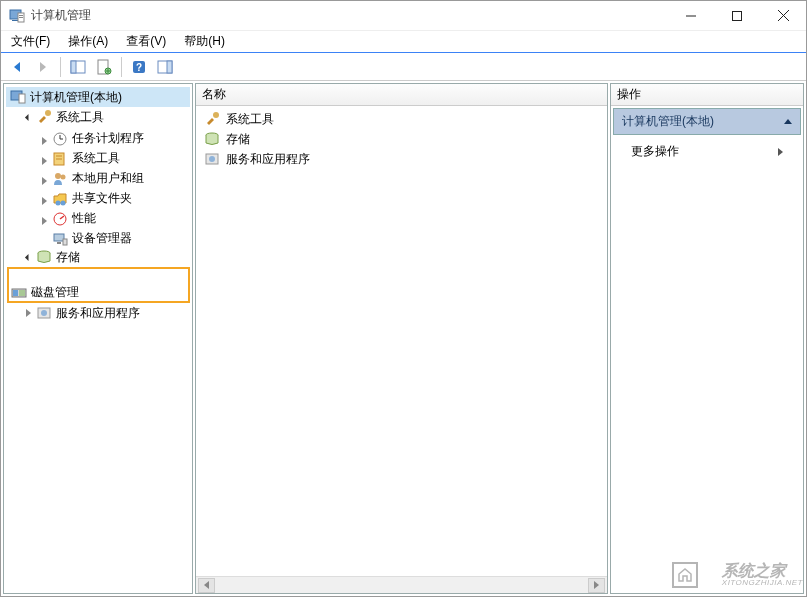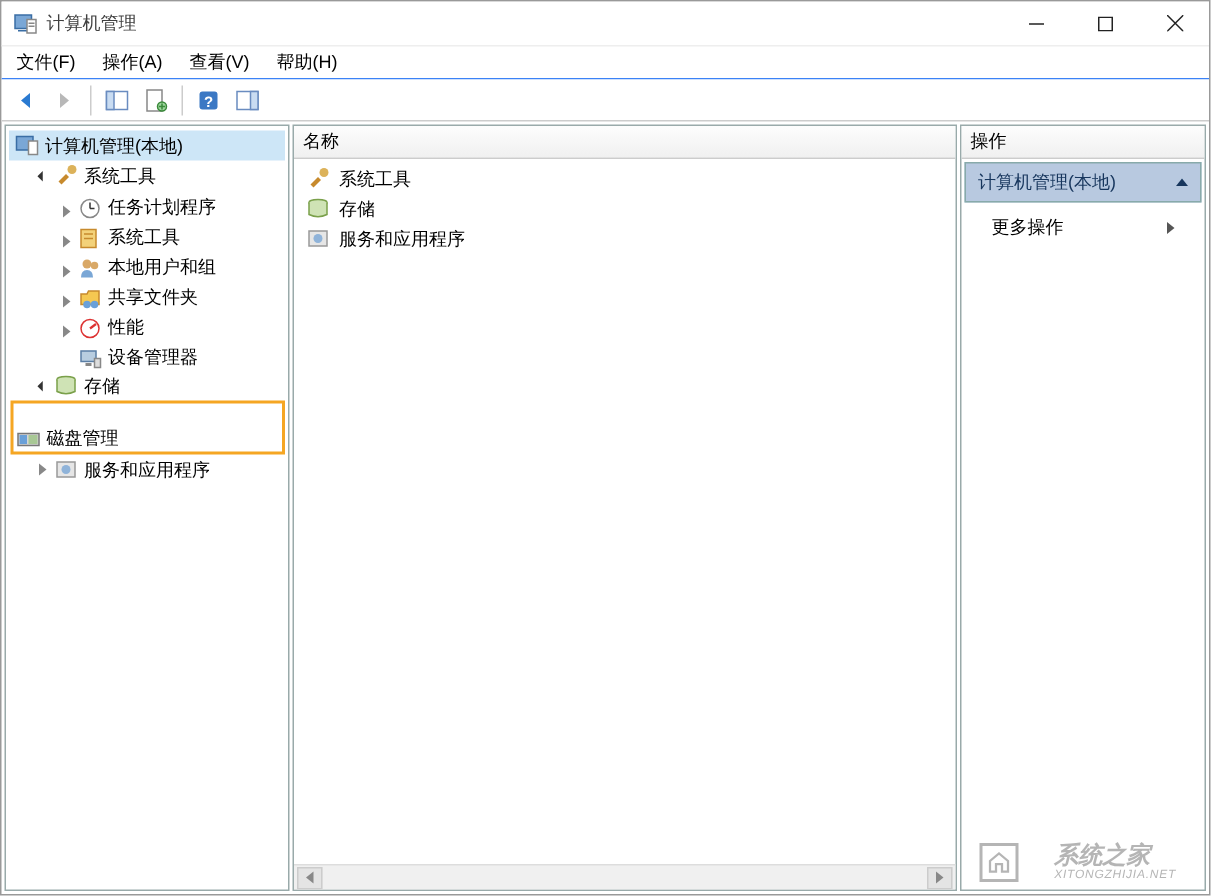--- a/index.html
+++ b/index.html
@@ -65,21 +65,21 @@
       gap: 2px;
     }
     .pane {
       border: 1px solid #9aa;
       background: #fff;
       display: flex; flex-direction: column;
       overflow: hidden;
     }
     .left-pane { width: 190px; }
     .center-pane { flex: 1; }
-    .right-pane { width: 164px; }
+    .right-pane { width: 194px; }
     .pane-header {
       height: 22px;
       background: linear-gradient(#fdfdfd,#f0f0f0);
       border-bottom: 1px solid #ccc;
       display: flex; align-items: center;
       padding: 0 6px;
       font-size: 12px;
     }
     .pane-body { flex: 1; overflow: auto; padding: 3px 2px; position: relative; }
     
@@ -140,21 +140,21 @@
       border: 1px solid #ccc;
     }
     
     .tri-r { display:inline-block; width:0;height:0;border-top:4px solid transparent;border-bottom:4px solid transparent;border-left:5px solid #555;}
     .tri-exp { display:inline-block; width:0;height:0;border-top:5px solid transparent;border-left:5px solid #333;border-bottom:0; transform: rotate(45deg); }
     .tri-col { display:inline-block; width:0;height:0;border-top:4px solid transparent;border-bottom:4px solid transparent;border-left:5px solid #888;}
     .caret-up { display:inline-block; width:0;height:0;border-left:4px solid transparent;border-right:4px solid transparent;border-bottom:5px solid #17365d;}
     
     .watermark {
       position: absolute;
-      right: 22px; bottom: 8px;
+      right: 3px; bottom: 8px;
       font-size: 14px;
       color: rgba(120,120,120,0.55);
       font-style: italic;
       display: flex; align-items: center; gap: 24px;
       pointer-events: none;
     }
     .watermark .wicon {
       width: 26px; height: 26px; border: 2px solid rgba(120,120,120,0.55);
       display: flex; align-items: center; justify-content: center;
       font-size: 14px;

